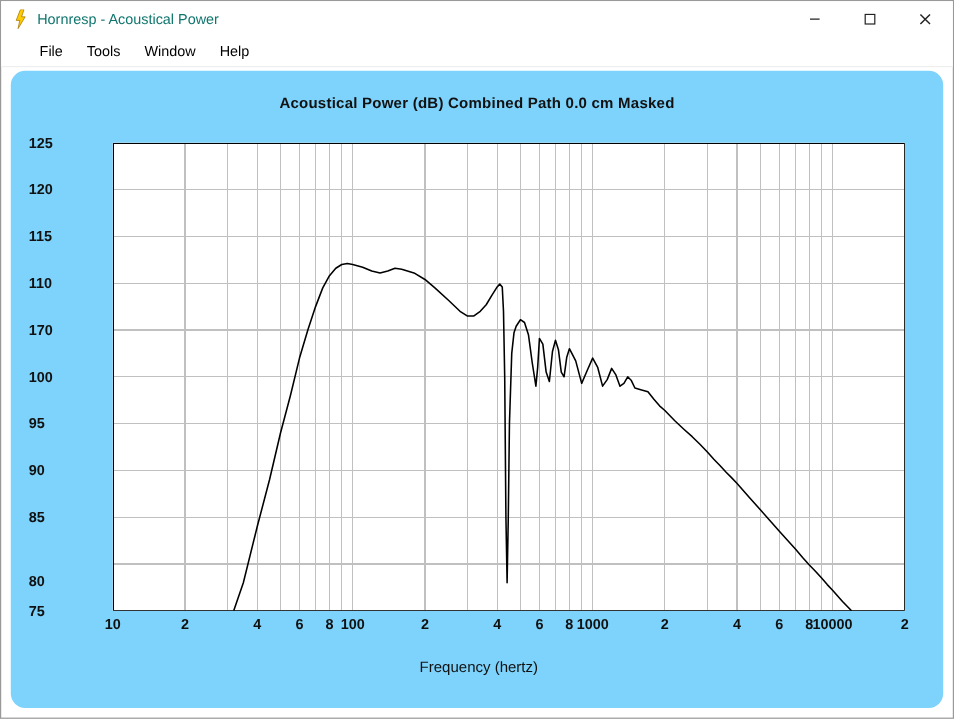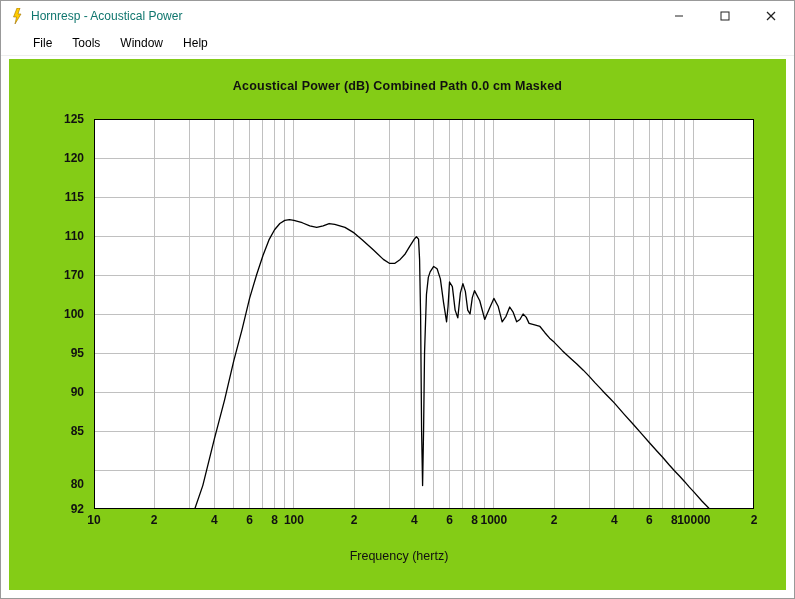--- a/index.html
+++ b/index.html
@@ -66,21 +66,22 @@
   .menuitem {
     padding: 3px 10px;
     cursor: default;
   }
   .content {
     position: absolute;
     left: 8px;
     right: 8px;
     top: 58px;
     bottom: 8px;
-    background: #84cc16;
+    background: #7dd3fc;
+    border-radius: 12px;
   }
   .chart-title {
     text-align: center;
     font-size: 12.5px;
     font-weight: bold;
     color: #111;
     margin-top: 20px;
     letter-spacing: 0.2px;
   }
   .plot-wrap {
@@ -108,21 +109,21 @@
     width: 66px;
     height: 390px;
   }
   .y-tick {
     position: absolute;
     right: 6px;
     transform: translateY(-50%);
     font-size: 12px;
     font-weight: bold;
     color: #111;
-    text-align: right;
+    text-align: left;
     width: 60px;
   }
   .x-ticks {
     position: absolute;
     left: 70px;
     top: 404px;
     width: 660px;
     height: 20px;
   }
   .x-tick {
@@ -198,21 +199,21 @@
           <div class="y-tick" style="top: 0px;">125</div>
           <div class="y-tick" style="top: 39px;">120</div>
           <div class="y-tick" style="top: 78px;">115</div>
           <div class="y-tick" style="top: 117px;">110</div>
           <div class="y-tick" style="top: 156px;">170</div>
           <div class="y-tick" style="top: 195px;">100</div>
           <div class="y-tick" style="top: 234px;">95</div>
           <div class="y-tick" style="top: 273px;">90</div>
           <div class="y-tick" style="top: 312px;">85</div>
           <div class="y-tick" style="top: 365px;">80</div>
-          <div class="y-tick" style="top: 390px;">92</div>
+          <div class="y-tick" style="top: 390px;">75</div>
         </div>
 
       <div class="plot-area">
         <svg id="plot-svg" width="660" height="390" viewBox="0 0 660 390">
           <g id="grid" class="grid">
               <line x1="0" x2="660" y1="0" y2="0"></line>
               <line x1="0" x2="660" y1="39" y2="39"></line>
               <line x1="0" x2="660" y1="78" y2="78"></line>
               <line x1="0" x2="660" y1="117" y2="117"></line>
               <line x1="0" x2="660" y1="156" y2="156"></line>

